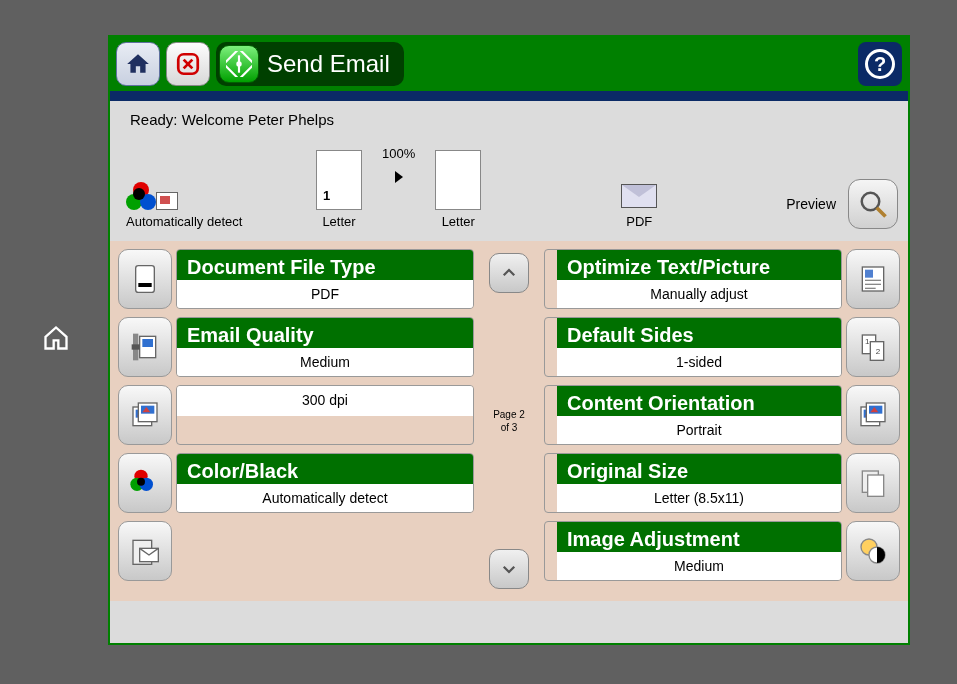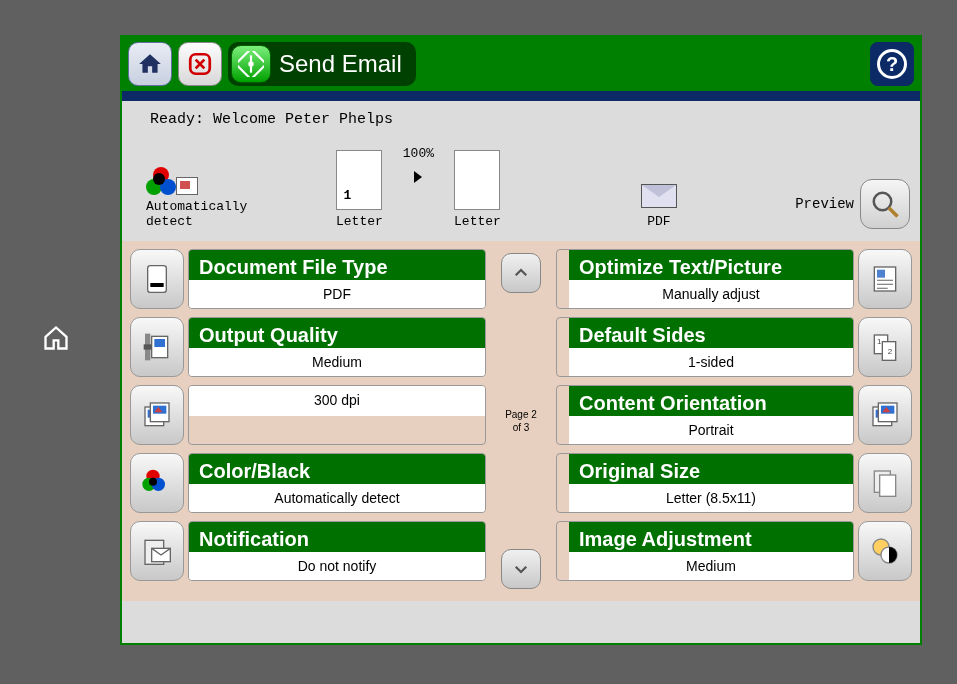--- a/index.html
+++ b/index.html
@@ -15,21 +15,21 @@
     position: absolute;
     left: 42px;
     top: 324px;
     width: 28px;
     height: 28px;
     color: #fff;
   }
   .outer-home svg { width: 28px; height: 28px; }
   .screen {
     position: absolute;
-    left: 120px;
+    left: 108px;
     top: 35px;
     width: 802px;
     height: 610px;
     background: #dcdcdc;
     border: 2px solid #008000;
   }
   
   .header {
     height: 54px;
     background: #008000;
@@ -86,22 +86,21 @@
     border-radius: 50%;
     color:#fff;
     font-weight:bold;
     font-size:20px;
     display:flex;align-items:center;justify-content:center;
   }
   .navy-strip { height: 10px; background: #0b2a66; }
   
   .status-area {
     background: #dcdcdc;
-    padding: 10px 10px 12px 24px;
-    font-family: Liberation Mono, monospace;
+    padding: 10px 10px 12px 16px;
   }
   .status-text { font-size: 15px; color: #000; margin-bottom: 18px; margin-left:4px;}
   .preview-row {
     display: flex;
     align-items: flex-end;
     gap: 10px;
   }
   .preview-item {
     display:flex;
     flex-direction:column;
@@ -157,21 +156,21 @@
     margin-bottom:6px;
   }
   .envelope-icon::before {
     content:"";
     position:absolute;
     left:0;right:0;top:0;
     border-left:17px solid transparent;
     border-right:17px solid transparent;
     border-top:12px solid #c0c0d8;
   }
-  .preview-label { font-size:14px; }
+  .preview-label { font-size:14px; margin-right:6px; }
   .magnify-btn {
     width:50px; height:50px;
     border-radius:12px;
     background:linear-gradient(#f5f5f5,#d0d0d0);
     border:1px solid #888;
     display:flex;align-items:center;justify-content:center;
   }
   .magnify-btn svg{width:30px;height:30px;}
   
   .settings-area {
@@ -360,21 +359,21 @@
       <div class="setting-row">
         <div class="setting-icon">
           <svg viewBox="0 0 24 24">
               <rect x="8" y="4" width="12" height="16" fill="#fff" stroke="#666"></rect>
               <rect x="10" y="6" width="8" height="6" fill="#3070d0"></rect>
               <rect x="3" y="2" width="4" height="20" fill="#888"></rect>
               <rect x="2" y="10" width="6" height="4" fill="#555"></rect>
             </svg>
         </div>
         <div class="setting-body">
-          <div class="setting-title">Output Quality</div>
+          <div class="setting-title">Email Quality</div>
           <div class="setting-value">Medium</div>
         </div>
       </div>
       <div class="setting-row">
         <div class="setting-icon">
           <svg viewBox="0 0 24 24">
               <rect x="3" y="6" width="14" height="14" fill="#fff" stroke="#666"></rect>
               <rect x="5" y="8" width="10" height="6" fill="#3070d0"></rect>
               <polygon points="6,13 9,9 12,13" fill="#d04040"></polygon>
               <rect x="7" y="3" width="14" height="14" fill="#fff" stroke="#666"></rect>
@@ -401,24 +400,20 @@
         </div>
       </div>
       <div class="setting-row">
         <div class="setting-icon">
           <svg viewBox="0 0 24 24">
               <rect x="3" y="4" width="14" height="18" fill="#eee" stroke="#666"></rect>
               <rect x="8" y="10" width="14" height="10" fill="#fff" stroke="#666"></rect>
               <polyline points="8,10 15,15 22,10" fill="none" stroke="#666"></polyline>
             </svg>
         </div>
-        <div class="setting-body">
-          <div class="setting-title">Notification</div>
-          <div class="setting-value">Do not notify</div>
-        </div>
       </div>
     </div>
 
     <div class="center-col">
       <div class="scroll-btn">
         <svg viewBox="0 0 24 24">
             <polyline points="5,15 12,8 19,15" fill="none" stroke="currentColor" stroke-width="3"></polyline>
           </svg>
       </div>
       <div class="page-indicator">

